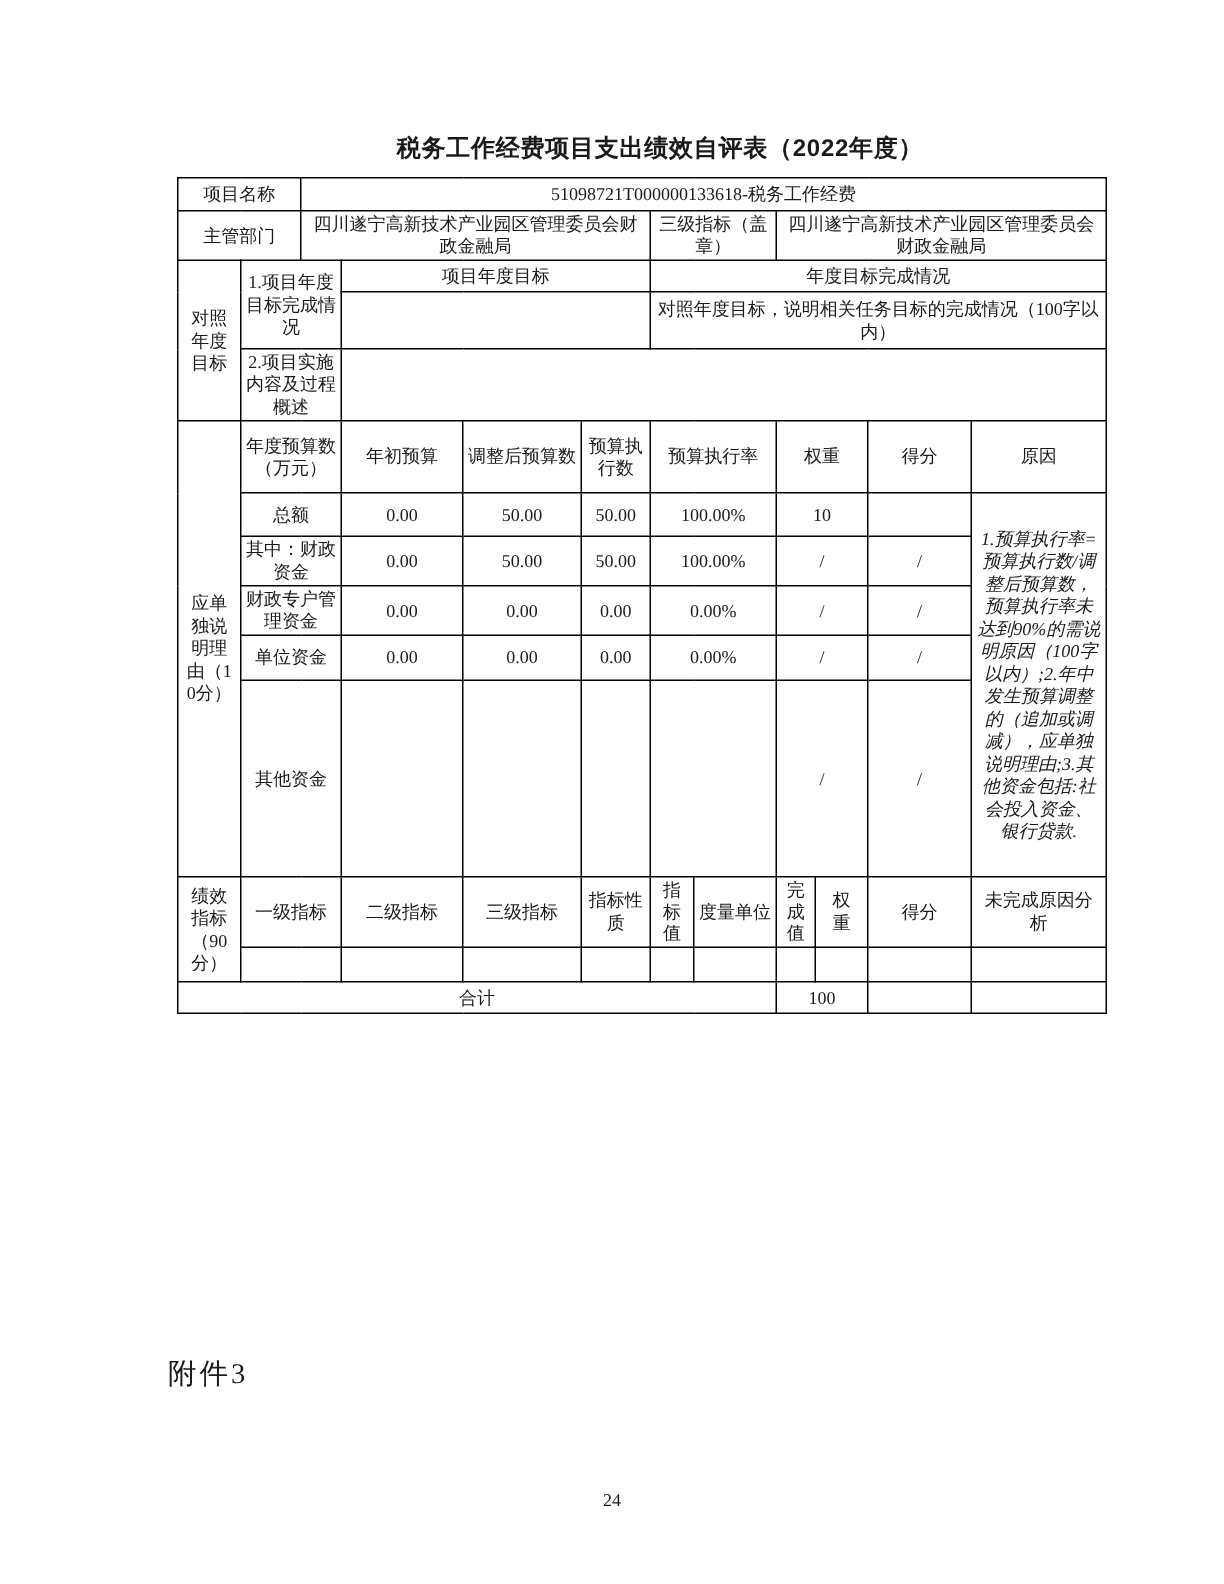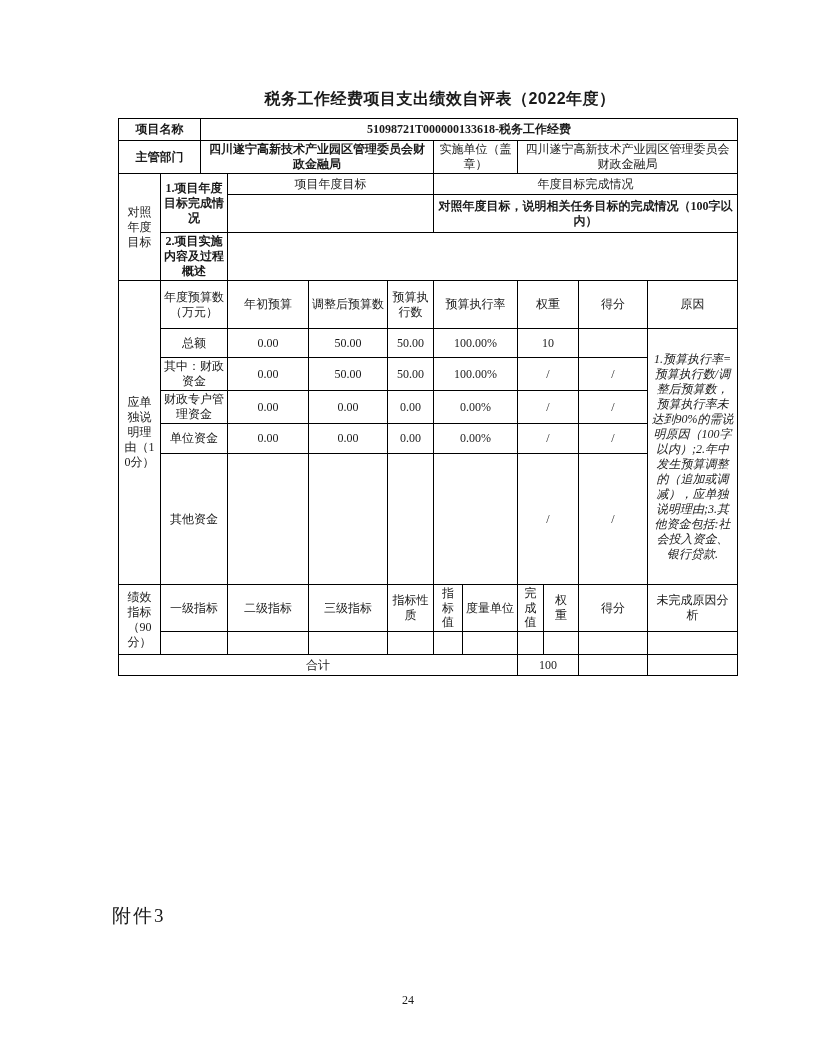--- a/index.html
+++ b/index.html
@@ -24,21 +24,21 @@
     border-collapse:collapse; table-layout:fixed;
   }
   table.main td {
     border:1px solid #000;
     font-size:12px; line-height:1.25;
     padding:1px 3px;
     text-align:center; vertical-align:middle;
     overflow:hidden;
     word-break:break-all;
   }
-  td.left { text-align:left; padding-left:6px;font-weight:bold; }
+  td.left { text-align:left; padding-left:6px; }
   td.reason {
     font-style:italic;
     font-size:11.5px; line-height:1.26;
     text-align:left; vertical-align:top;
     padding:3px 4px 2px 5px;
   }
   .vstack { display:inline-block; width:1em; line-height:1.2; }
   .attachment {
     position:absolute; left:112px; top:903px;
     font-size:19px; letter-spacing:2px;
@@ -73,21 +73,21 @@
 
     <tbody>
         <tr style="height:22px">
       <td colspan="2" class="left">项目名称</td>
       <td colspan="10" class="left">51098721T000000133618-税务工作经费</td>
     </tr>
 
     <tr style="height:32px">
       <td colspan="2" class="left">主管部门</td>
       <td colspan="4" class="left">四川遂宁高新技术产业园区管理委员会财政金融局</td>
-      <td colspan="2">实施单位（盖章）</td>
+      <td colspan="2">三级指标（盖章）</td>
       <td colspan="4">四川遂宁高新技术产业园区管理委员会财政金融局</td>
     </tr>
 
     <tr style="height:21px">
       <td rowspan="3">对照年度目标</td>
       <td rowspan="2" colspan="2" class="left">1.项目年度目标完成情况</td>
       <td colspan="3">项目年度目标</td>
       <td colspan="6">年度目标完成情况</td>
     </tr>
 

